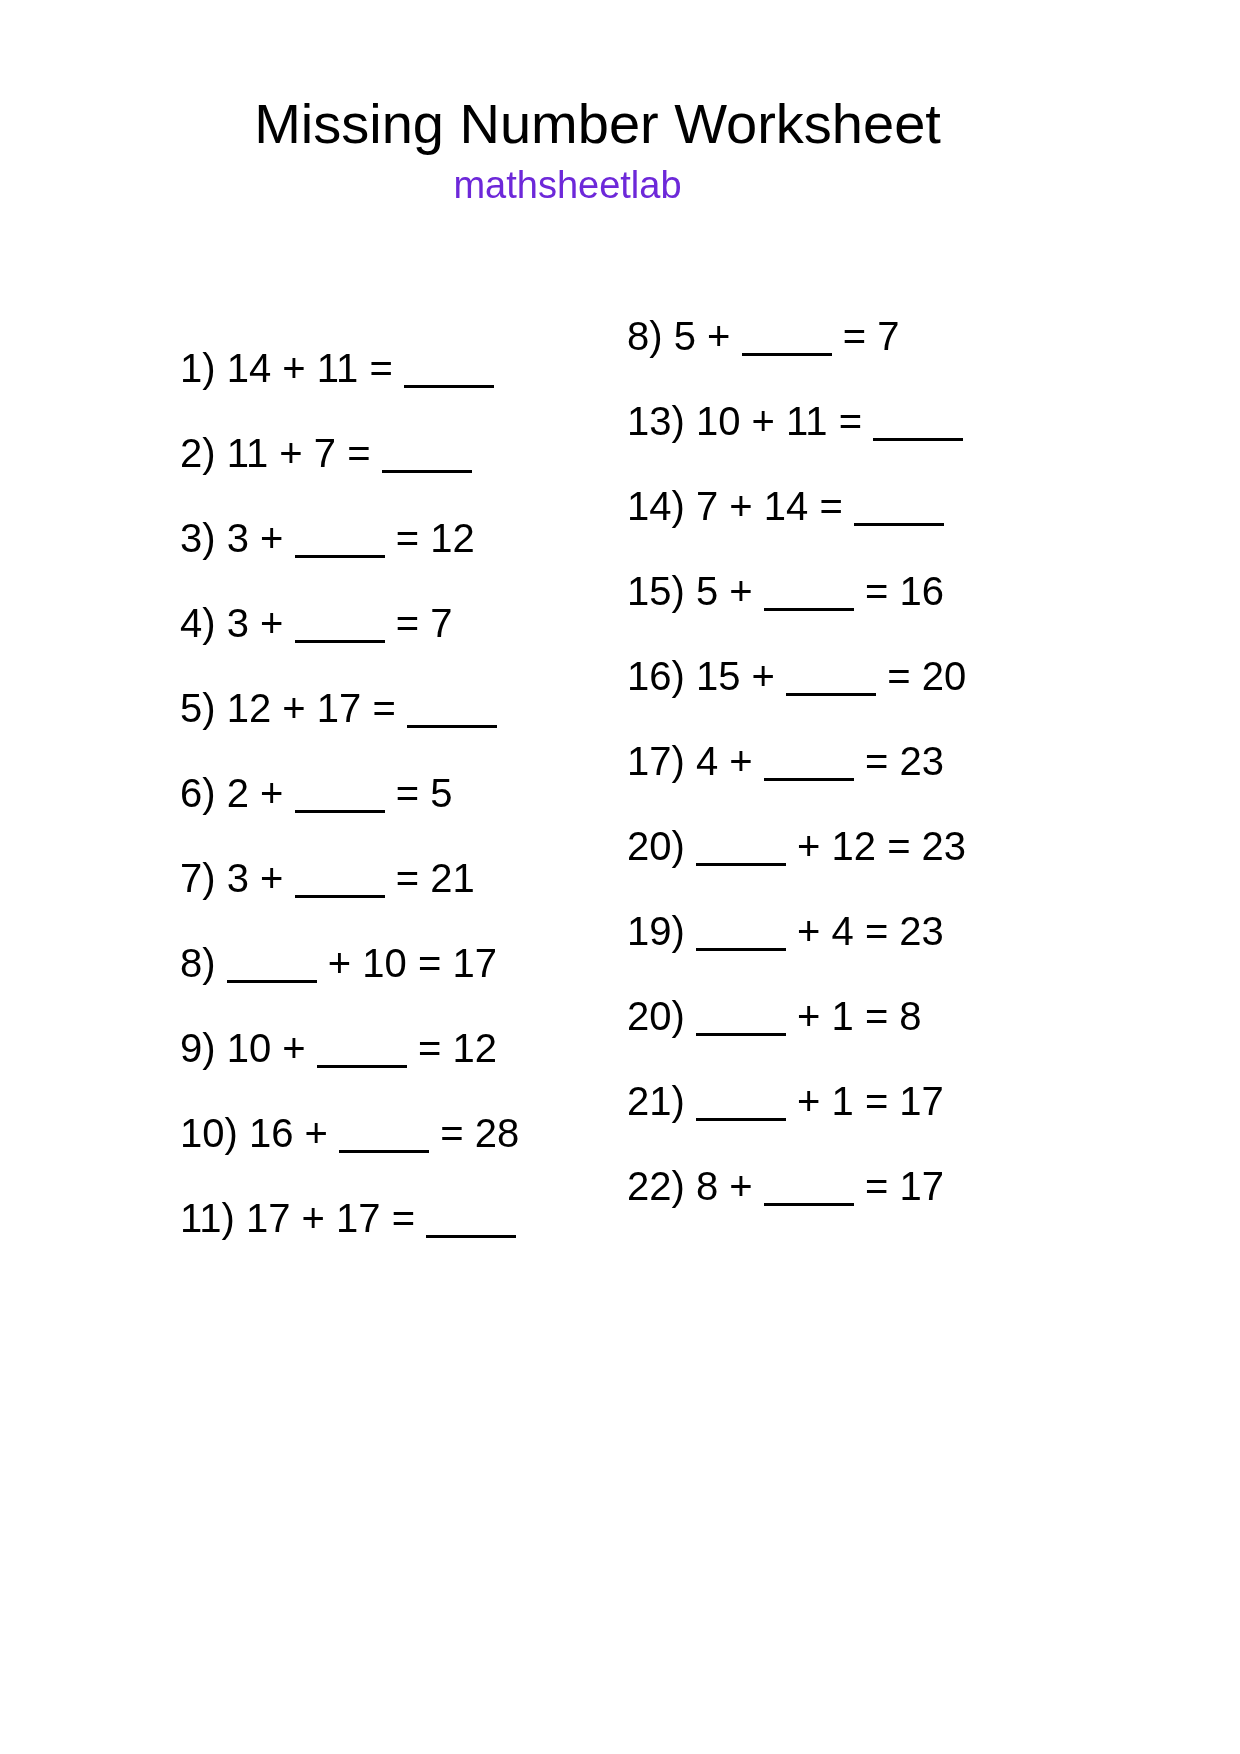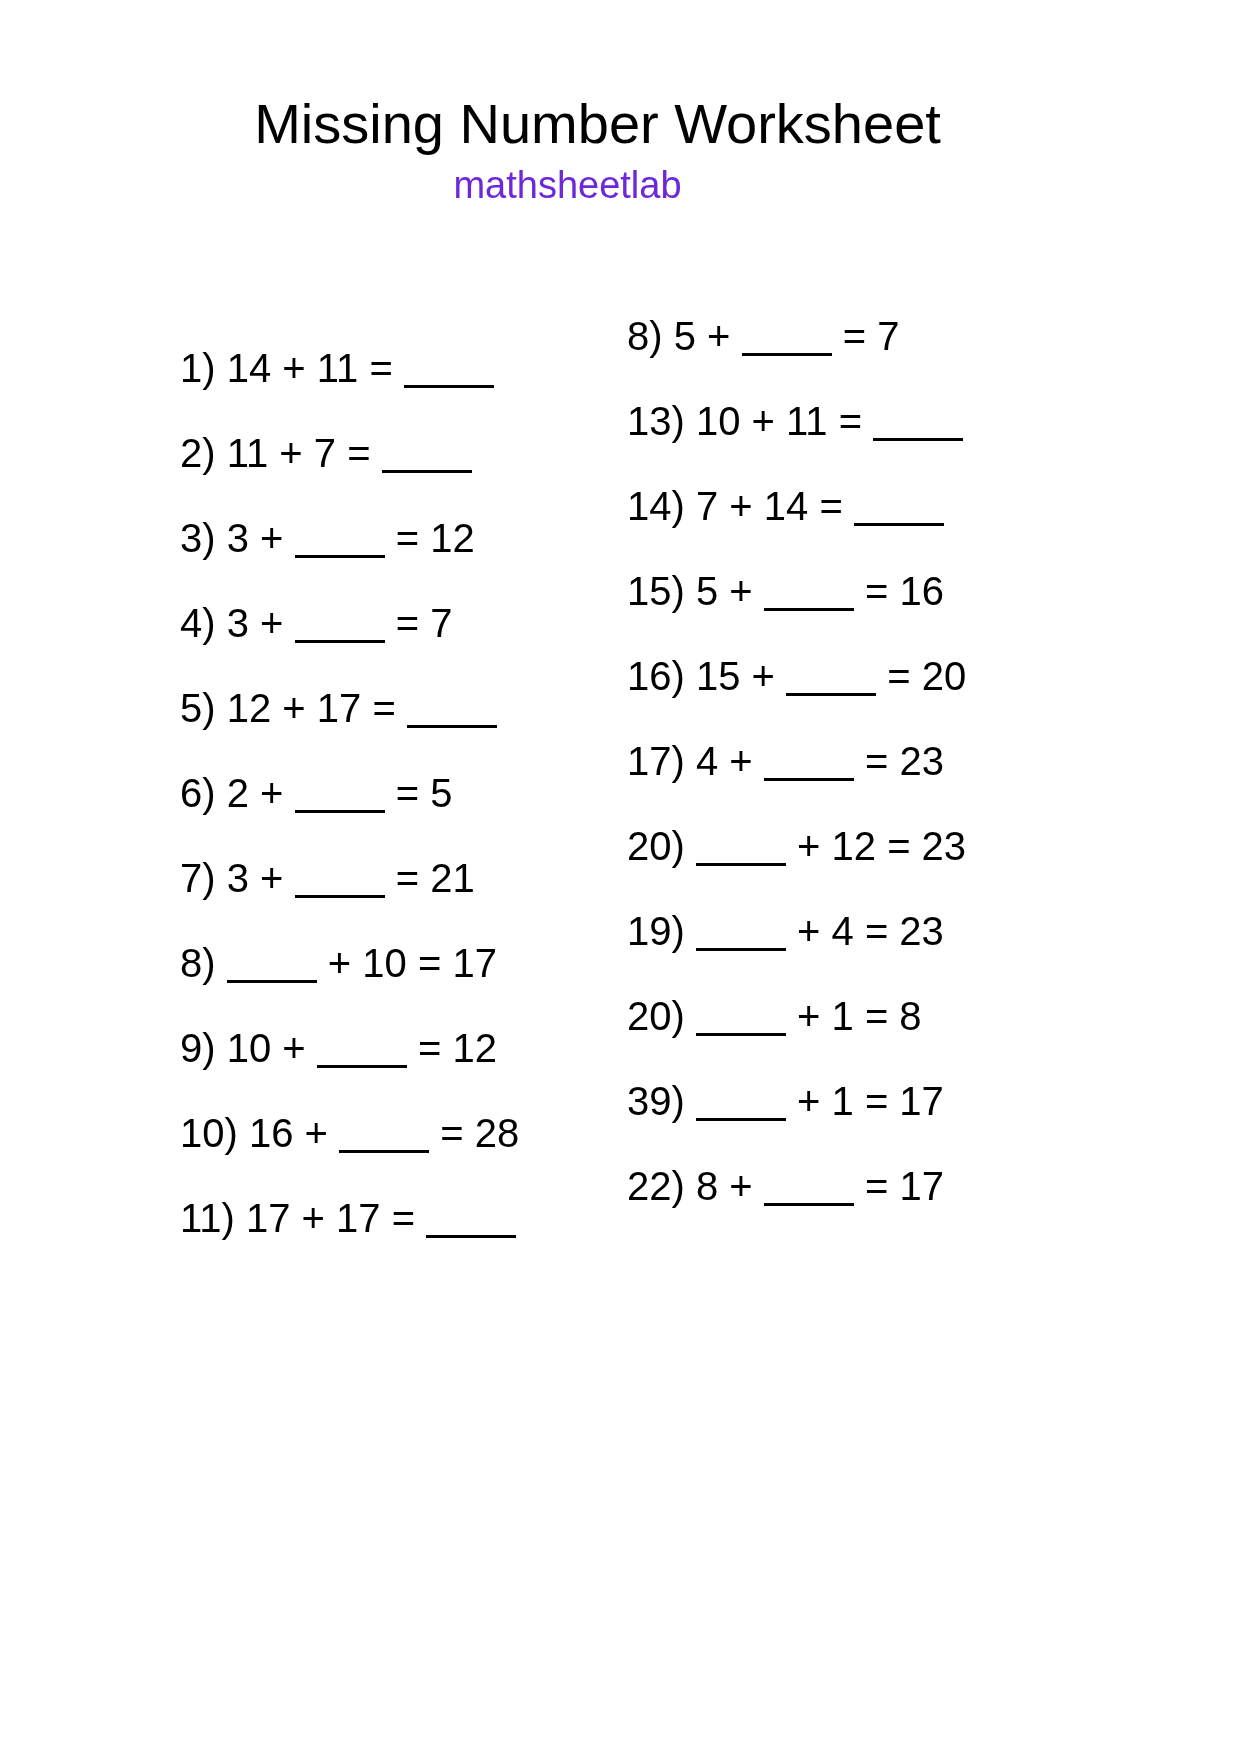--- a/index.html
+++ b/index.html
@@ -81,15 +81,15 @@
 <div class="column col-right">
   <div class="problem"><span>8)</span> <span>5 +</span> <span class="blank"></span> <span>= 7</span></div>
   <div class="problem"><span>13)</span> <span>10 + 11 =</span> <span class="blank"></span></div>
   <div class="problem"><span>14)</span> <span>7 + 14 =</span> <span class="blank"></span></div>
   <div class="problem"><span>15)</span> <span>5 +</span> <span class="blank"></span> <span>= 16</span></div>
   <div class="problem"><span>16)</span> <span>15 +</span> <span class="blank"></span> <span>= 20</span></div>
   <div class="problem"><span>17)</span> <span>4 +</span> <span class="blank"></span> <span>= 23</span></div>
   <div class="problem"><span>20)</span> <span class="blank"></span> <span>+ 12 = 23</span></div>
   <div class="problem"><span>19)</span> <span class="blank"></span> <span>+ 4 = 23</span></div>
   <div class="problem"><span>20)</span> <span class="blank"></span> <span>+ 1 = 8</span></div>
-  <div class="problem"><span>39)</span> <span class="blank"></span> <span>+ 1 = 17</span></div>
+  <div class="problem"><span>21)</span> <span class="blank"></span> <span>+ 1 = 17</span></div>
   <div class="problem"><span>22)</span> <span>8 +</span> <span class="blank"></span> <span>= 17</span></div>
 </div>
 
 </body></html>

